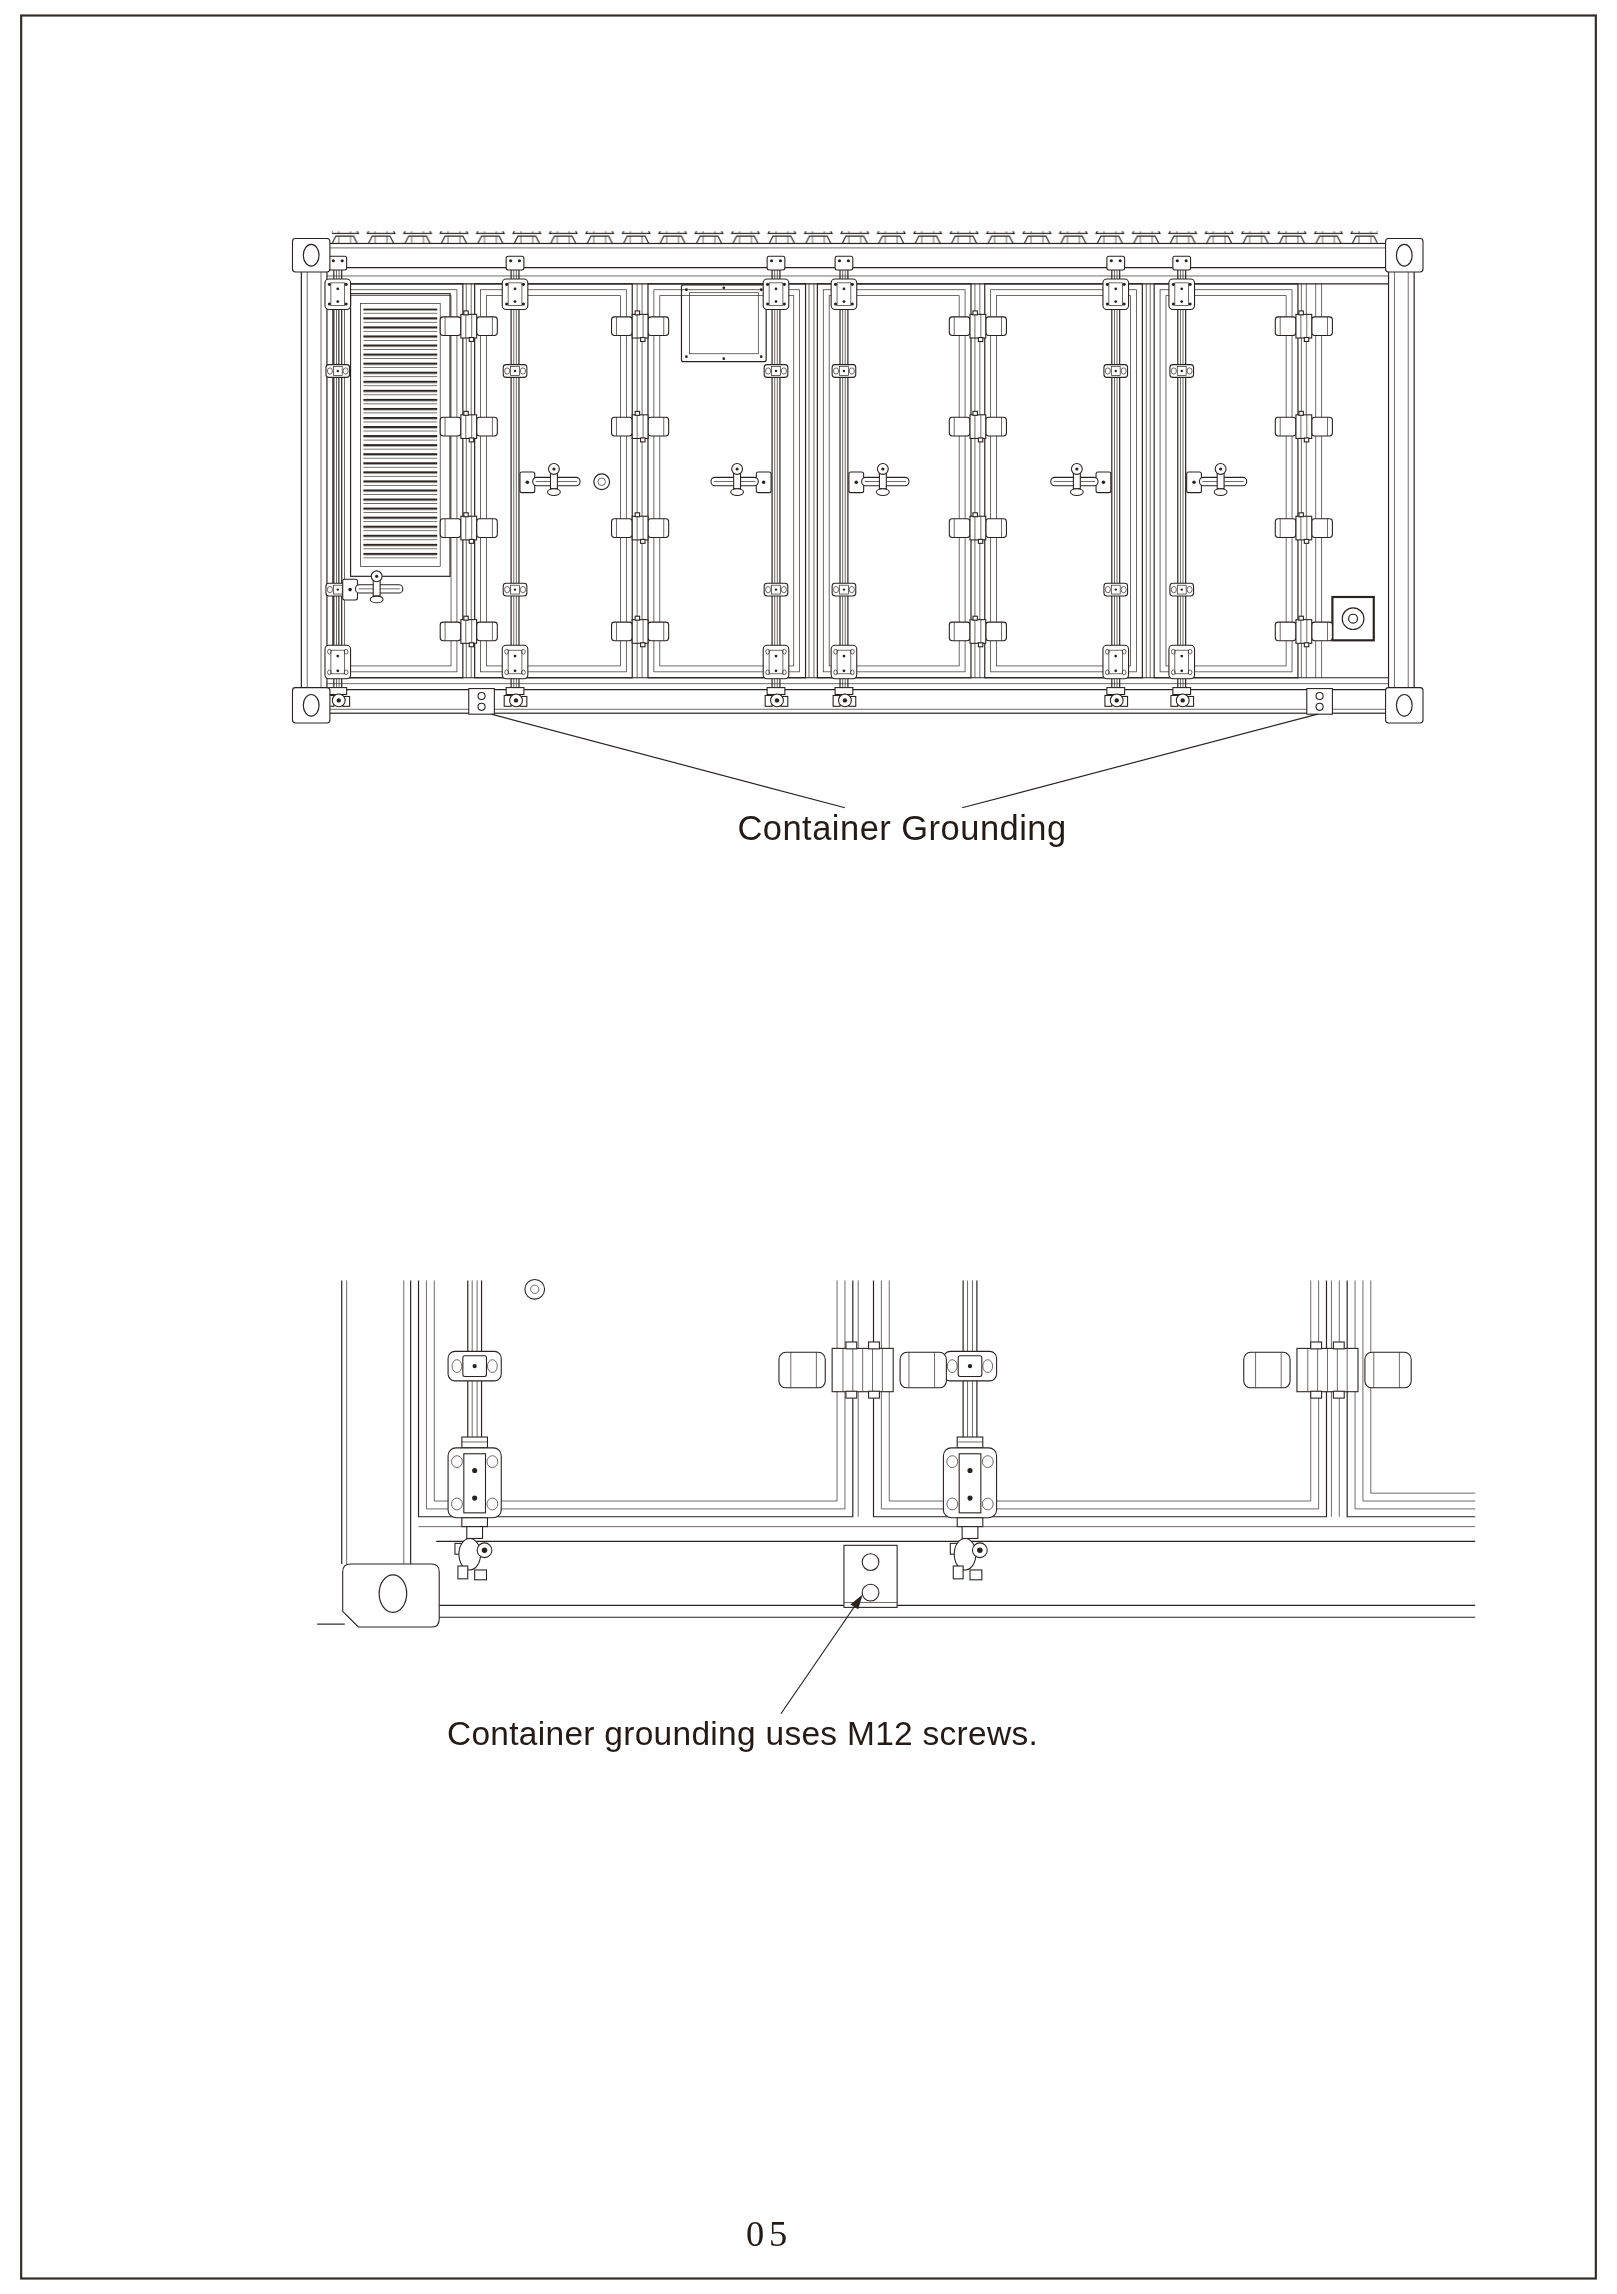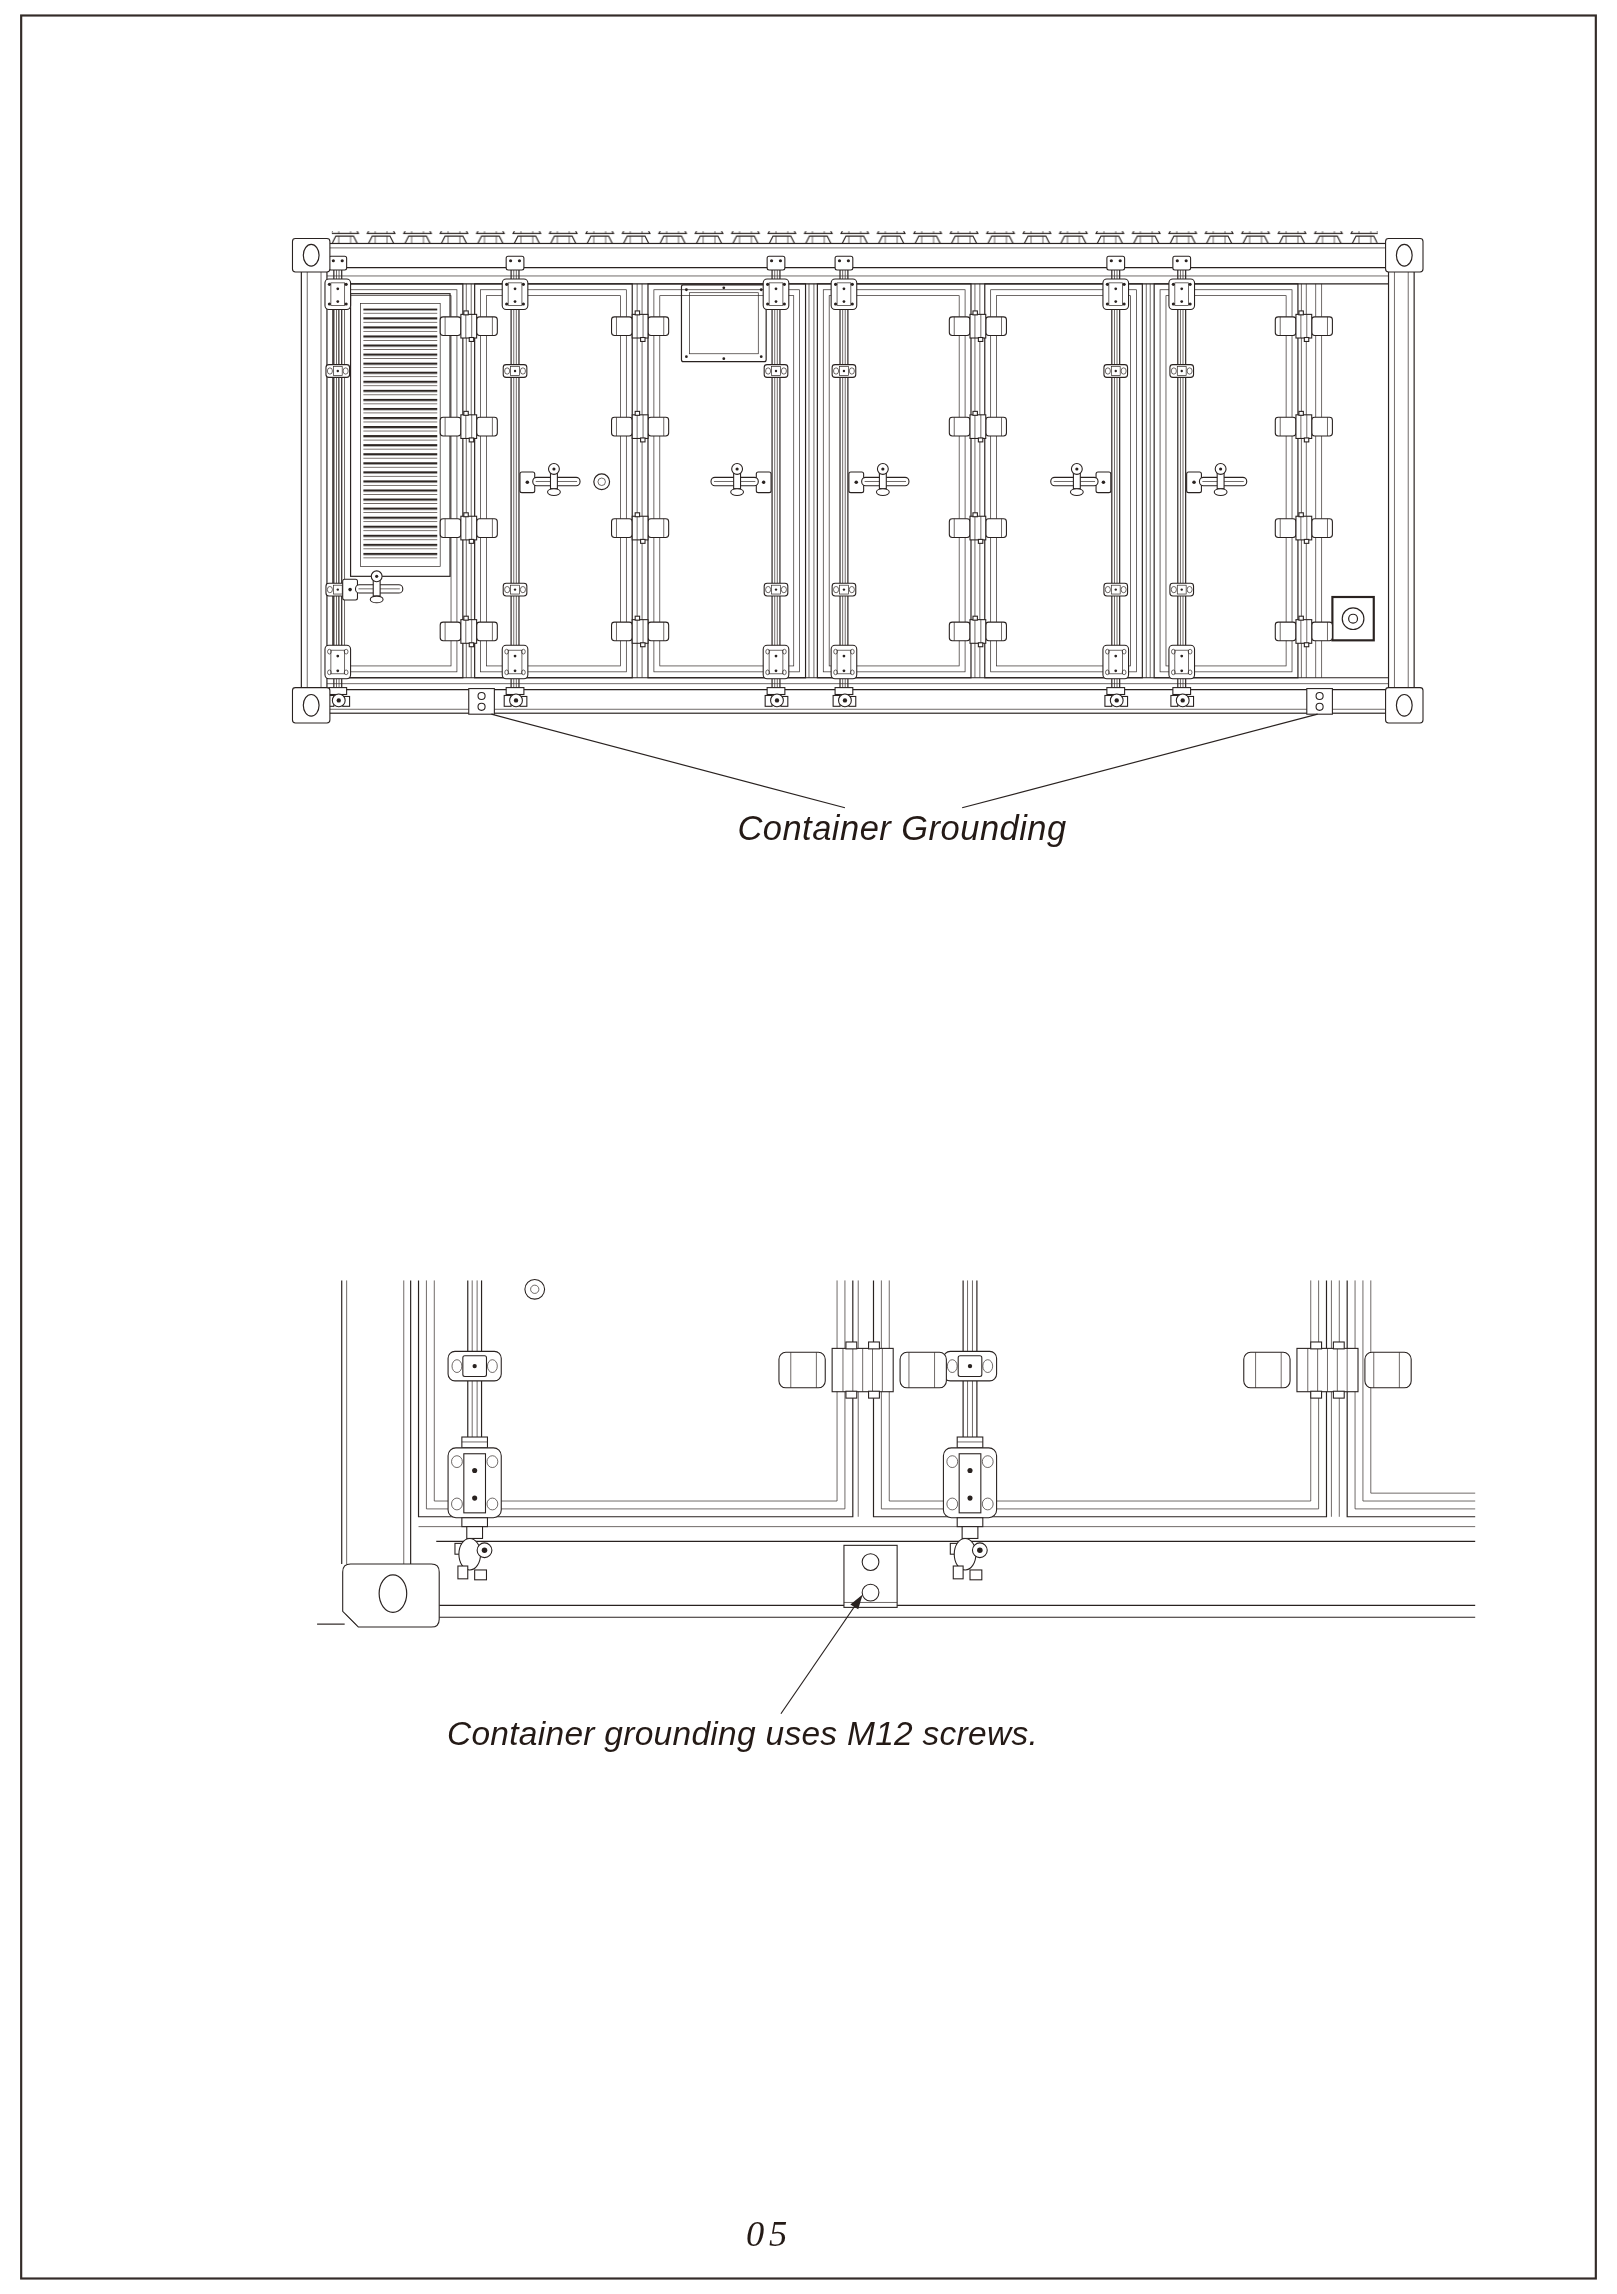--- a/index.html
+++ b/index.html
@@ -1,16 +1,16 @@
 <!DOCTYPE html>
 <html><head>
 <meta charset="utf-8">
 <style>
   html,body{margin:0;padding:0;background:#ffffff;}
-  .page{position:relative;width:1617px;height:2294px;background:#ffffff;overflow:hidden;font-style:italic;}
+  .page{position:relative;width:1617px;height:2294px;background:#ffffff;overflow:hidden;}
   svg{display:block;}
   .ln{stroke:#292220;stroke-width:1.2;fill:none;}
   .lt{stroke:#2e2724;stroke-width:0.7;fill:none;}
   .fw{stroke:#292220;stroke-width:1.1;fill:#ffffff;}
   .fw2{stroke:#292220;stroke-width:2.2;fill:#ffffff;}
   .dk{fill:#292220;stroke:none;}
   .cap{font-family:"Liberation Sans",sans-serif;font-size:35px;fill:#241a16;letter-spacing:0.5px;}
   .cap2{font-family:"Liberation Sans",sans-serif;font-size:34px;fill:#241a16;letter-spacing:0.3px;}
   .pg{font-family:"Liberation Serif",serif;font-size:37px;fill:#241a16;letter-spacing:5px;}
 </style>

